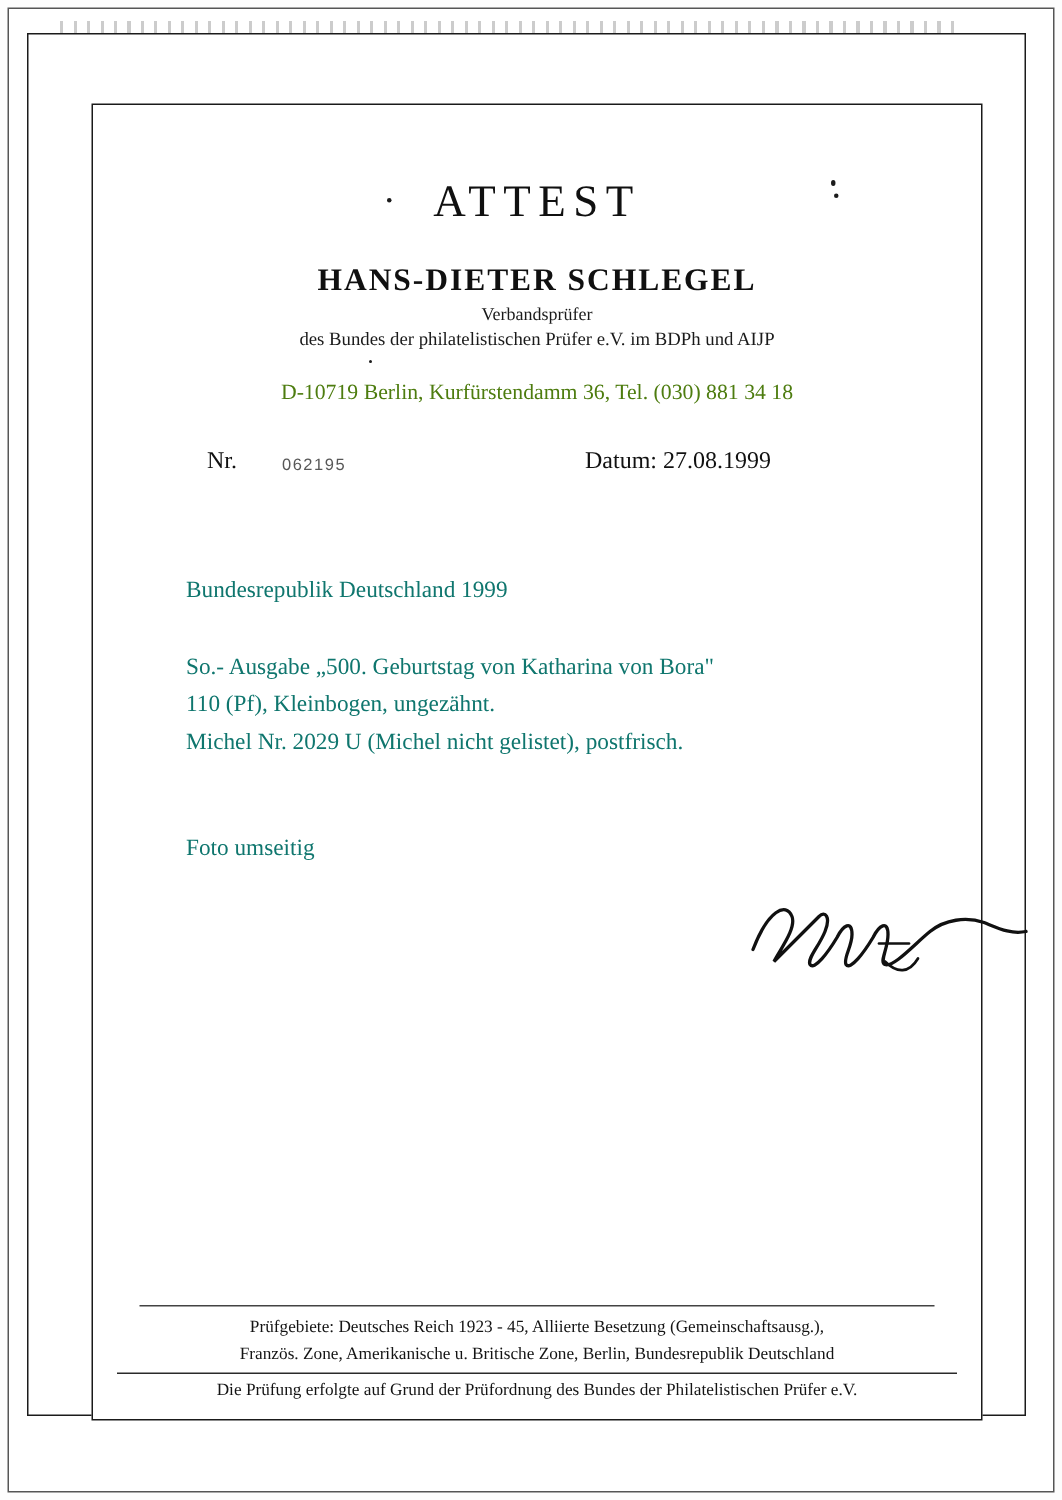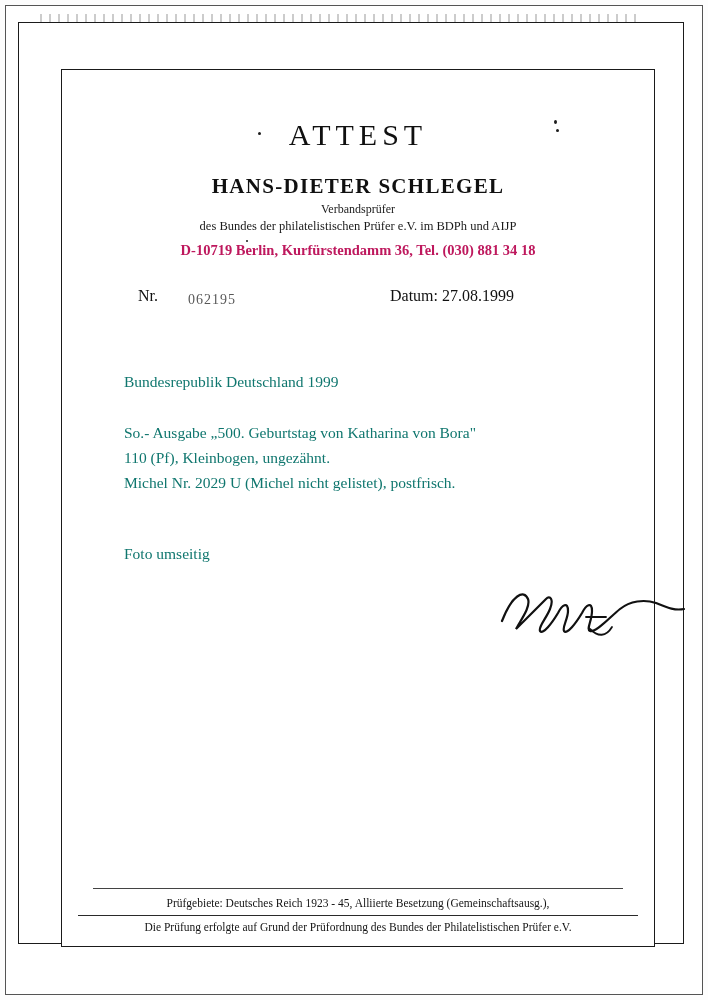--- a/index.html
+++ b/index.html
@@ -136,47 +136,46 @@
     color: #1a1a1a;
   }
   .association {
     text-align: center;
     margin-top: 2px;
     font-size: 12.5px;
     color: #1a1a1a;
   }
   .address {
     text-align: center;
-    margin-top: 8px;
+    margin-top: 20px;
     font-size: 14.5px;
-    color: #be185d;
-    font-weight: bold;
+    color: #4d7c0f;
   }
 
   
   .ref-row {
     position: relative;
     margin-top: 28px;
     height: 26px;
     padding: 0 48px;
   }
   .ref-nr-label {
     position: absolute;
     left: 76px;
     top: 0;
     font-size: 16px;
   }
   .ref-nr-value {
     position: absolute;
     left: 126px;
     top: 5px;
-    font-size: 14px;
+    font-size: 11px;
     letter-spacing: 1px;
     color: #3a3a3a;
-    font-family: Liberation Serif, serif;
+    font-family: Liberation Sans, sans-serif;
     opacity: .85;
   }
   .ref-date {
     position: absolute;
     left: 328px;
     top: 0;
     font-size: 16px;
   }
 
   
@@ -307,20 +306,21 @@
         </div>
 
         <div class="ink-dot" style="left:196px; top:62px; width:3px; height:3px;"></div>
         <div class="ink-dot" style="left:492px; top:50px; width:3px; height:4px;"></div>
         <div class="ink-dot" style="left:494px; top:59px; width:3px; height:3px;"></div>
         <div class="ink-dot" style="left:184px; top:170px; width:2px; height:2px;"></div>
 
         <div class="footer">
           <div class="rule"></div>
           <span class="footer-line">Prüfgebiete: Deutsches Reich 1923 - 45, Alliierte Besetzung (Gemeinschaftsausg.),</span>
+          <span class="footer-line">Französ. Zone, Amerikanische u. Britische Zone, Berlin, Bundesrepublik Deutschland</span>
           <span class="footer-last">Die Prüfung erfolgte auf Grund der Prüfordnung des Bundes der Philatelistischen Prüfer e.V.</span>
         </div>
 
       </div>
     </div>
 
   </div>
 </div>
 
 </body></html>

